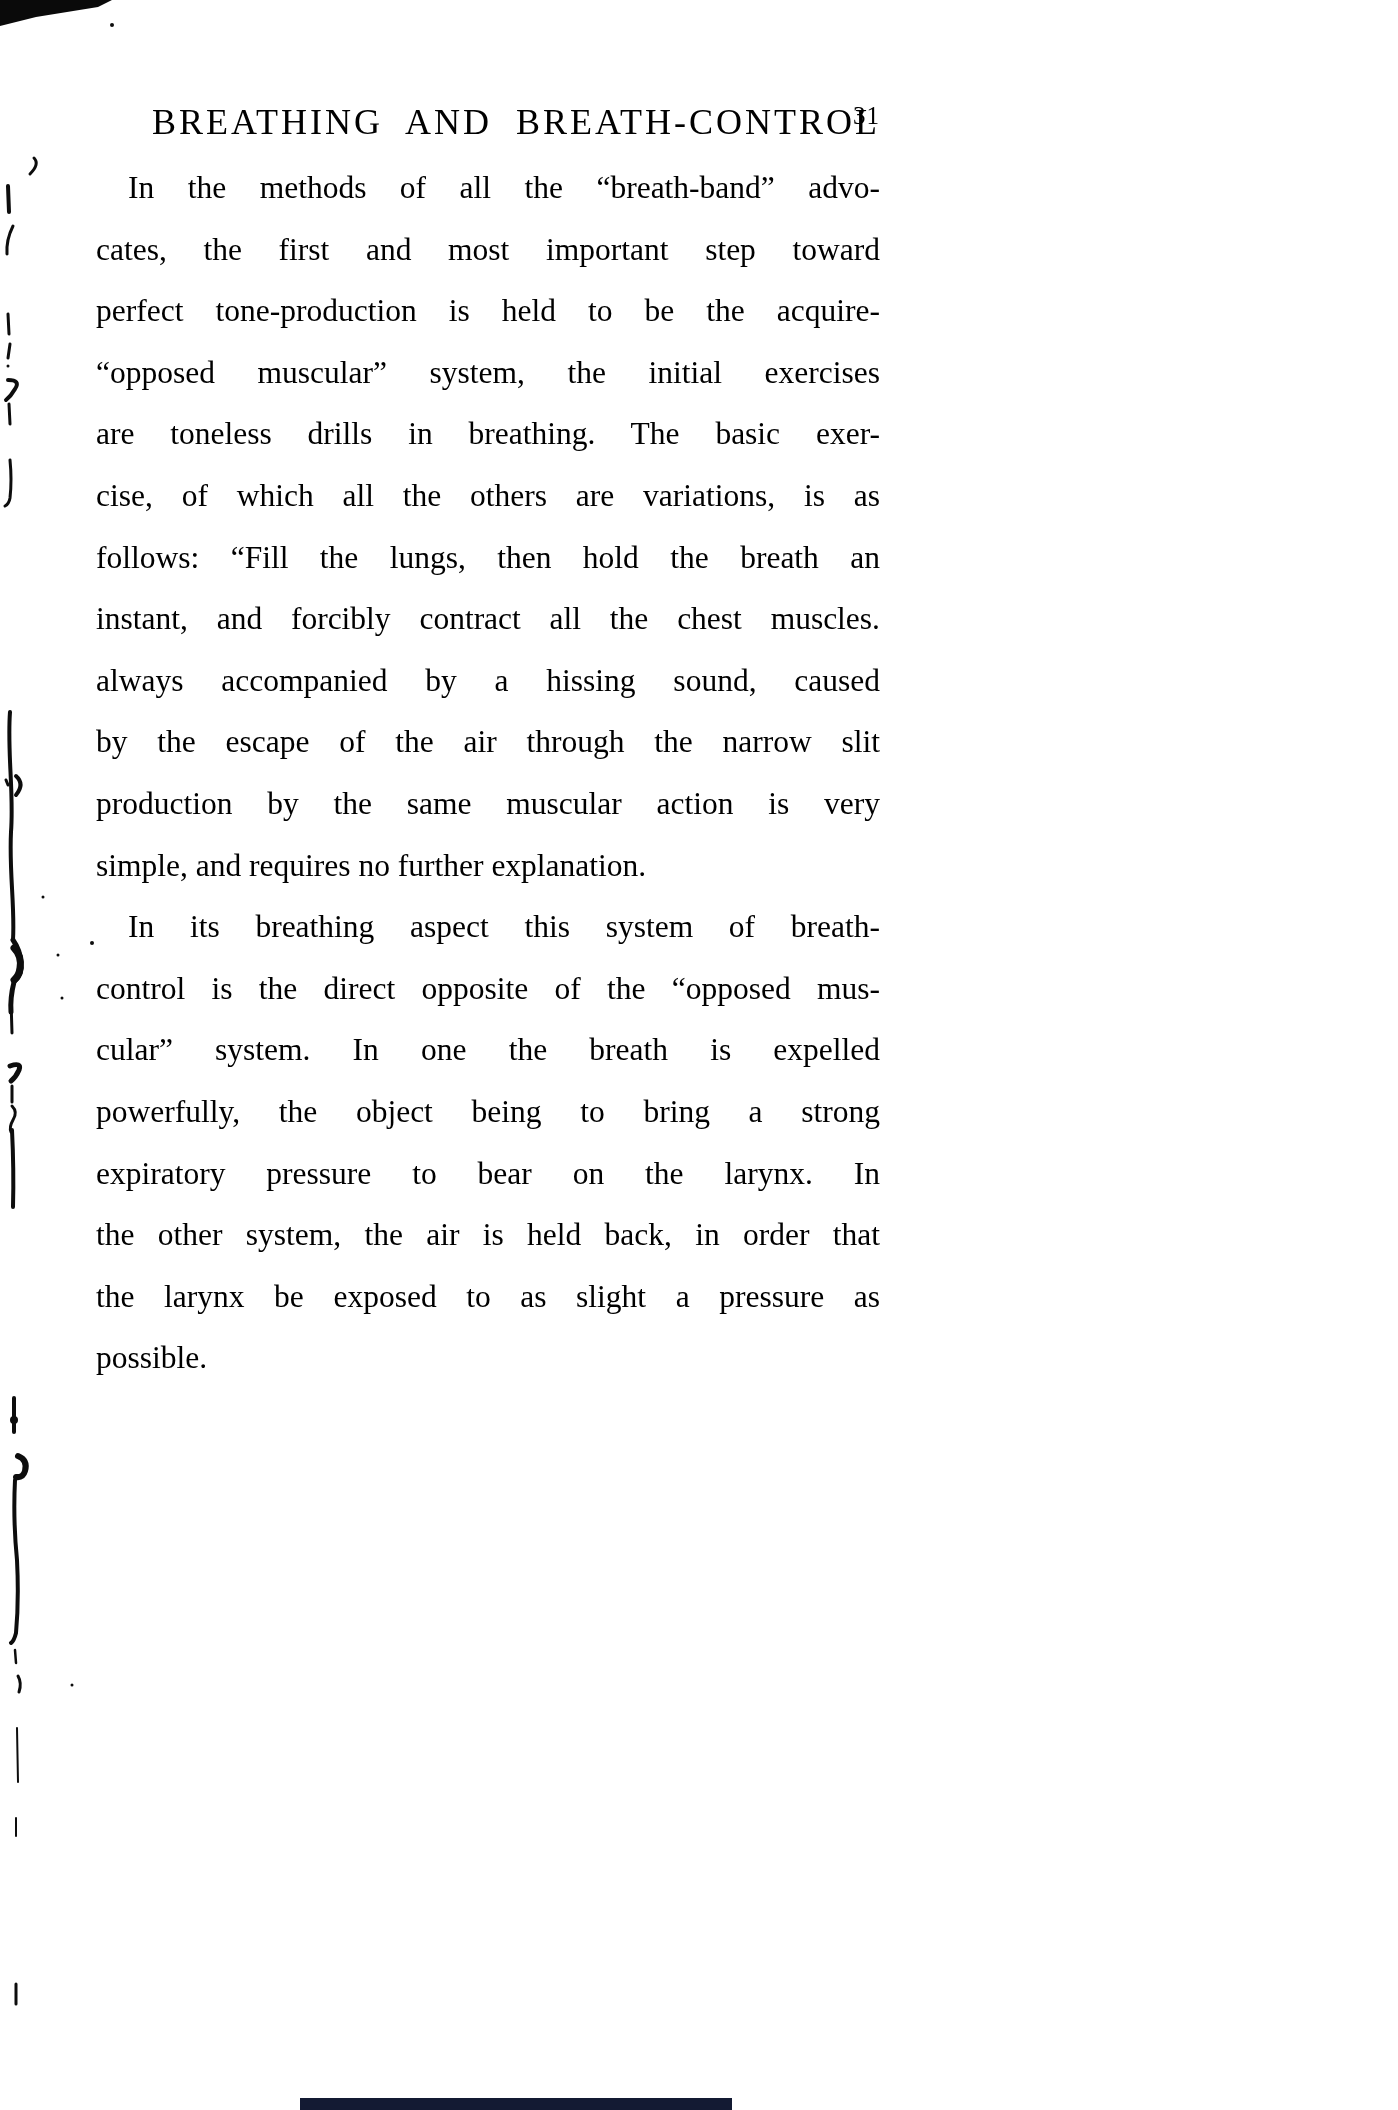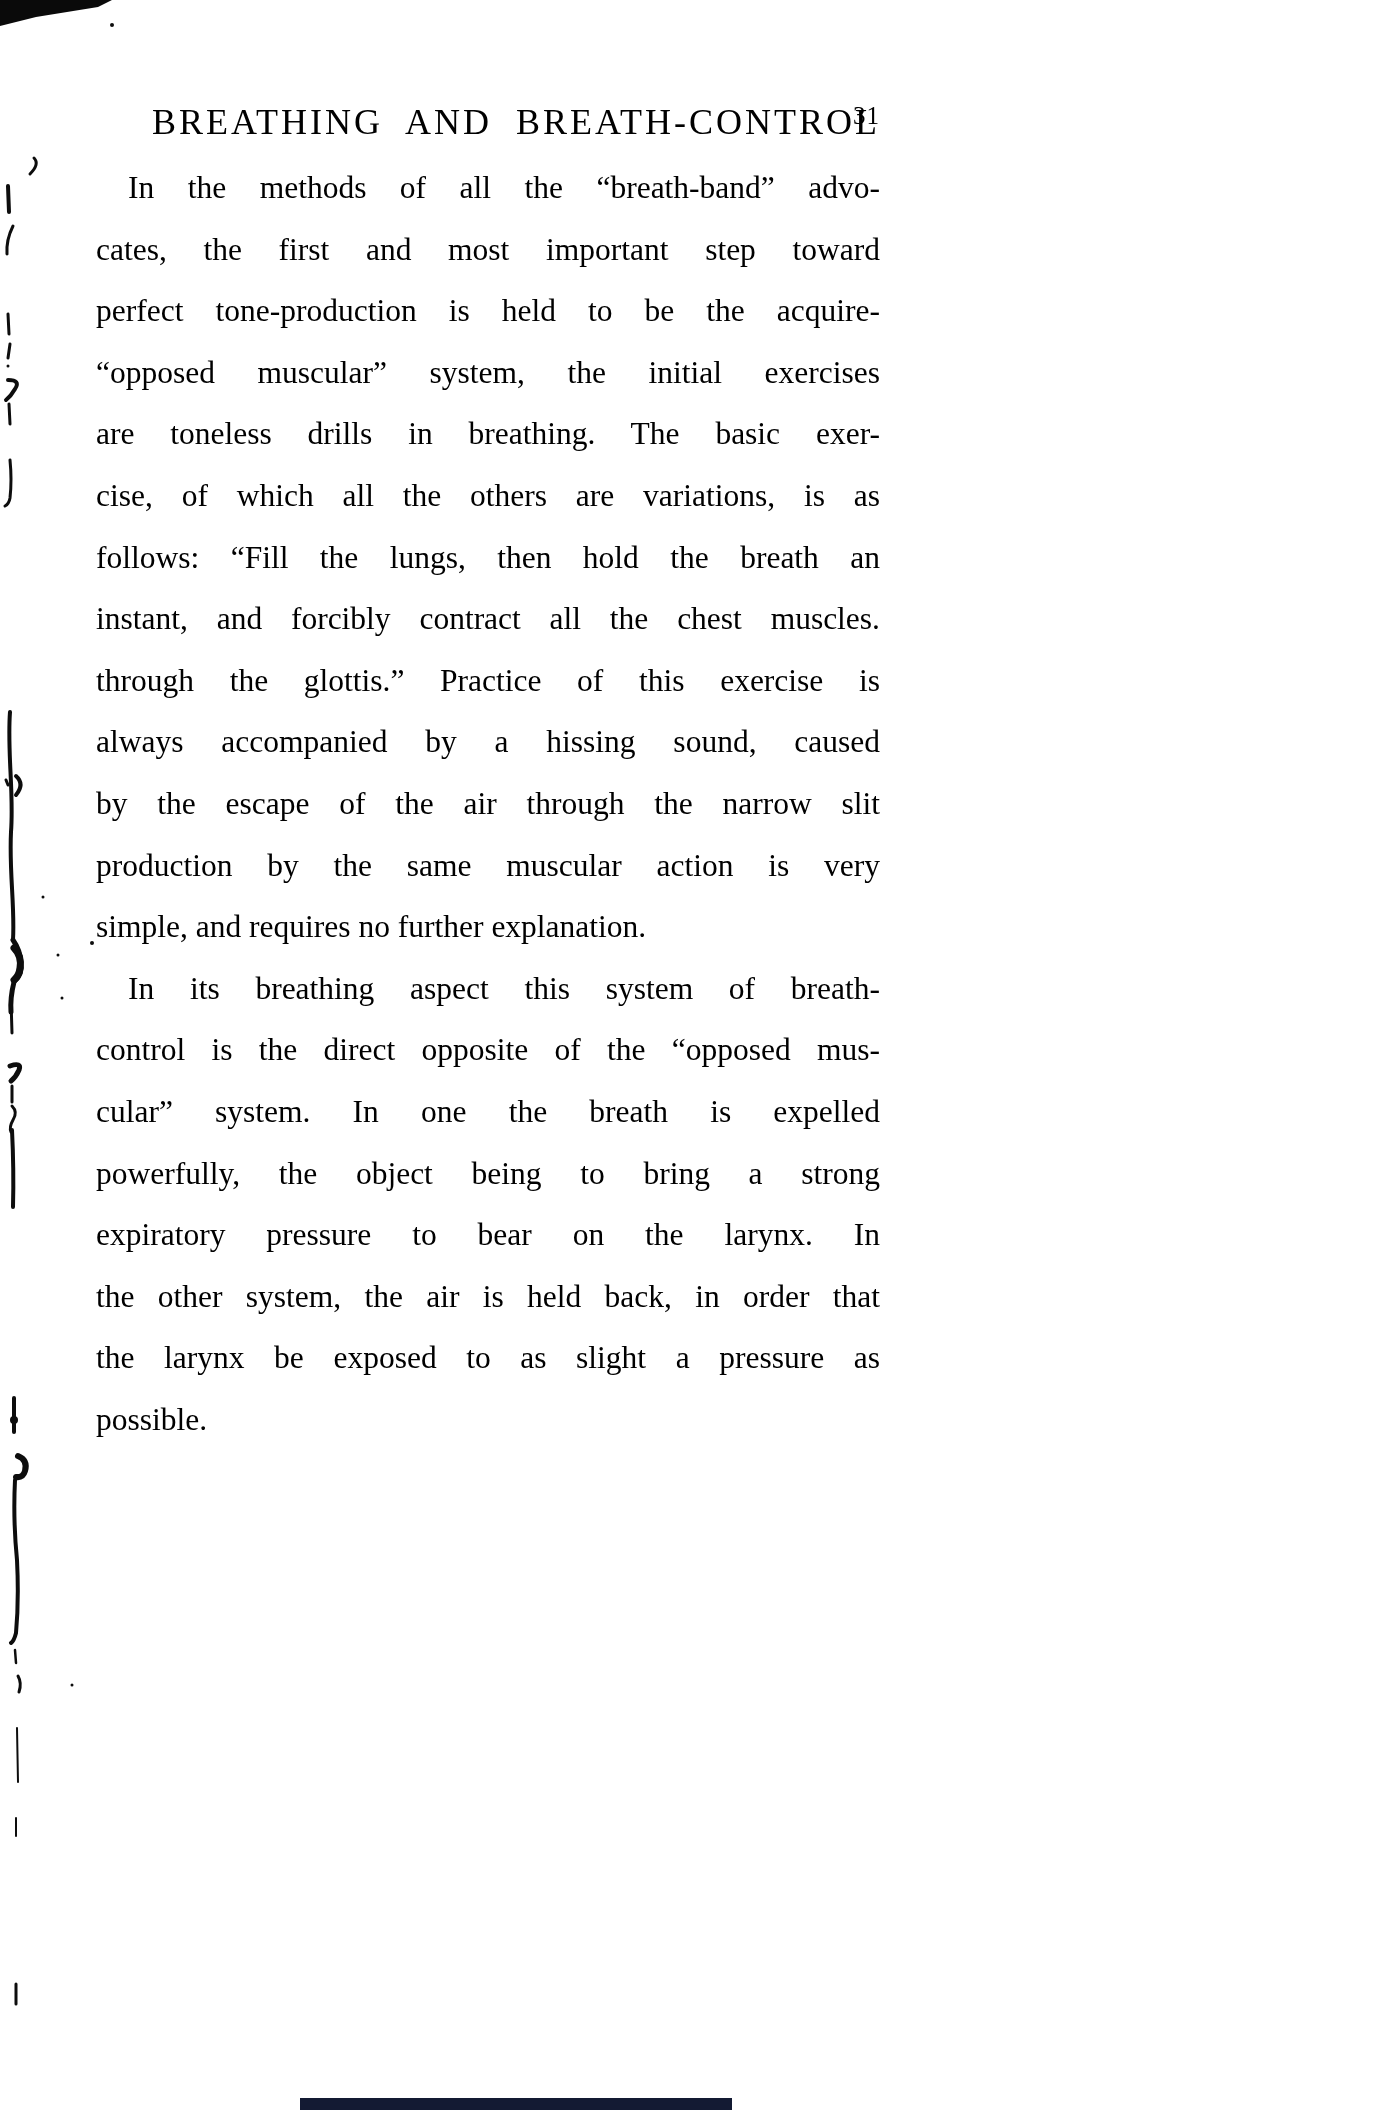--- a/index.html
+++ b/index.html
@@ -106,21 +106,20 @@
   <div class="text-block" id="text-block">
       <div class="paragraph">
         <div class="line indent">In the methods of all the “breath-band” advo-</div>
         <div class="line">cates, the first and most important step toward</div>
         <div class="line">perfect tone-production is held to be the acquire-</div>
         <div class="line">“opposed muscular” system, the initial exercises</div>
         <div class="line">are toneless drills in breathing.  The basic exer-</div>
         <div class="line">cise, of which all the others are variations, is as</div>
         <div class="line">follows: “Fill the lungs, then hold the breath an</div>
         <div class="line">instant, and forcibly contract all the chest muscles.</div>
-        <div class="line">through the glottis.”  Practice of this exercise is</div>
         <div class="line">always accompanied by a hissing sound, caused</div>
         <div class="line">by the escape of the air through the narrow slit</div>
         <div class="line">production by the same muscular action is very</div>
         <div class="line para-end">simple, and requires no further explanation.</div>
       </div>
       <div class="paragraph">
         <div class="line indent">In its breathing aspect this system of breath-</div>
         <div class="line">control is the direct opposite of the “opposed mus-</div>
         <div class="line">cular” system.  In one the breath is expelled</div>
         <div class="line">powerfully, the object being to bring a strong</div>

